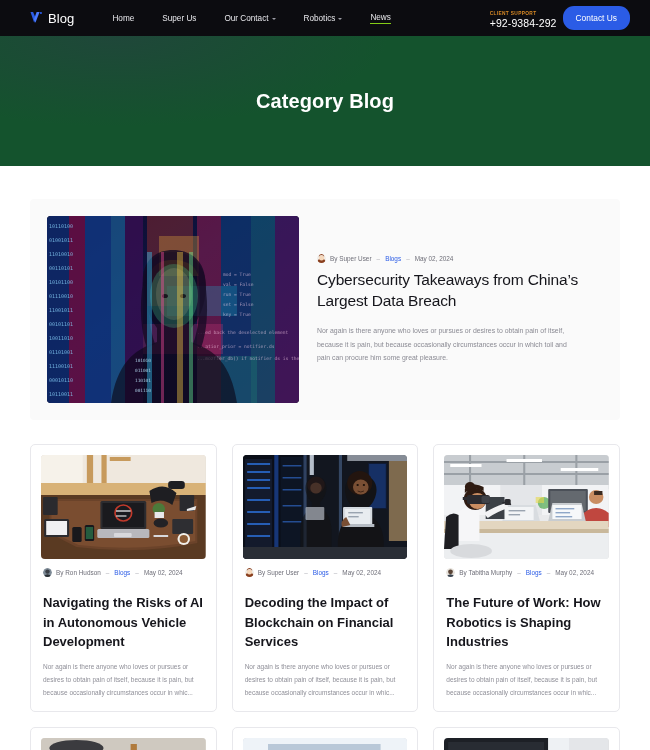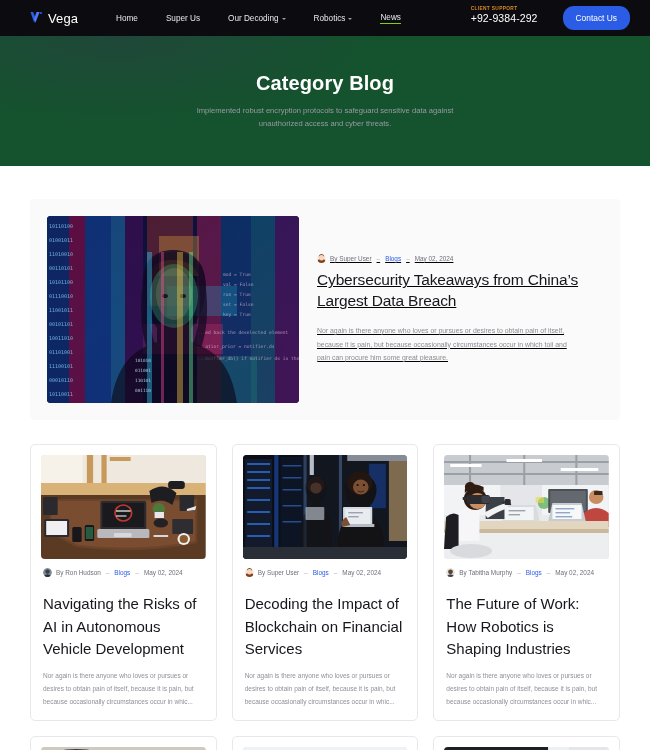--- a/index.html
+++ b/index.html
@@ -51,22 +51,22 @@
     width: 0; height: 0;
     border-left: 2.2px solid transparent;
     border-right: 2.2px solid transparent;
     border-top: 2.6px solid #9b9ba4;
     display: inline-block;
     margin-top: 1px;
   }
   .header-right {
     margin-left: auto;
     display: flex;
-    align-items: flex-start;
-    gap: 25px;
+    align-items: flex-end;
+    gap: 6px;
   }
   .support-block { text-align: left; line-height: 1.25; }
   .support-label {
     color: #d98a25;
     font-size: 4.8px;
     letter-spacing: .35px;
     font-weight: bold;
     text-transform: uppercase;
     display: block;
   }
@@ -127,21 +127,20 @@
 
   
   .featured-panel {
     background: #fafafa;
     border-radius: 4px;
     margin-top: 33px;
     padding: 17px;
     display: flex;
     gap: 18px;
     align-items: center;
-    text-decoration: underline;
   }
   .featured-media {
     width: 252px;
     height: 187px;
     border-radius: 4px;
     overflow: hidden;
     flex: 0 0 auto;
     position: relative;
     background: #0a0a1e;
   }
@@ -198,24 +197,24 @@
   .card-media {
     width: 100%;
     height: 104px;
     border-radius: 4px;
     overflow: hidden;
     position: relative;
     background: #ddd;
   }
   .card-body { padding: 9px 2px 2px; }
   .card-title {
-    font-size: 15px;
+    font-size: 13px;
     line-height: 1.5;
     color: #16161c;
-    font-weight: normal;
+    font-weight: bold;
     margin-bottom: 8px;
     cursor: pointer;
     margin-top: 16px;
   }
   .card-excerpt {
     font-size: 6.5px;
     line-height: 2.0;
     color: #8f8f98;
   }
   .card-grid.row-bottom { margin-top: 15px; }
@@ -227,32 +226,32 @@
 
 <header class="site-header">
   <div class="brand">
     <span class="brand-mark">
       <svg class="brand-mark" viewBox="0 0 13 14">
         <path d="M0.5 1 L4.2 11.8 L5.9 7.6 L3.1 1 Z" fill="#2b5ce6"></path>
         <path d="M6.6 1 L9.6 1 L5.4 11.8 L4.0 8.2 Z" fill="#4a7bff"></path>
         <circle cx="10.9" cy="2.0" r="1.1" fill="#2b5ce6"></circle>
       </svg>
     </span>
-    <span class="brand-name">Vega</span>
+    <span class="brand-name">Blog</span>
   </div>
 
   <nav class="main-nav">
     <span class="nav-item">
       <span>Home</span>
     </span>
     <span class="nav-item">
       <span>Super Us</span>
     </span>
     <span class="nav-item">
-      <span>Our Decoding</span>
+      <span>Our Contact</span>
       <i class="caret"></i>
     </span>
     <span class="nav-item">
       <span>Robotics</span>
       <i class="caret"></i>
     </span>
     <span class="nav-item active">
       <span>News</span>
     </span>
   </nav>
@@ -261,21 +260,20 @@
     <div class="support-block">
       <span class="support-label">CLIENT SUPPORT</span>
       <span class="support-phone">+92-9384-292</span>
     </div>
     <button class="contact-btn">Contact Us</button>
   </div>
 </header>
 
 <section class="hero">
   <h1 class="hero-title">Category Blog</h1>
-  <p class="hero-sub">Implemented robust encryption protocols to safeguard sensitive data against unauthorized access and cyber threats.</p>
 </section>
 
 <main class="content">
 
   <article class="featured-panel">
     <div class="featured-media">
       <svg viewBox="0 0 252 187" width="252" height="187" preserveAspectRatio="none">
         <defs>
           <linearGradient id="fbg" x1="0" y1="0" x2="1" y2="1">
             <stop offset="0" stop-color="#140a2e"></stop>

